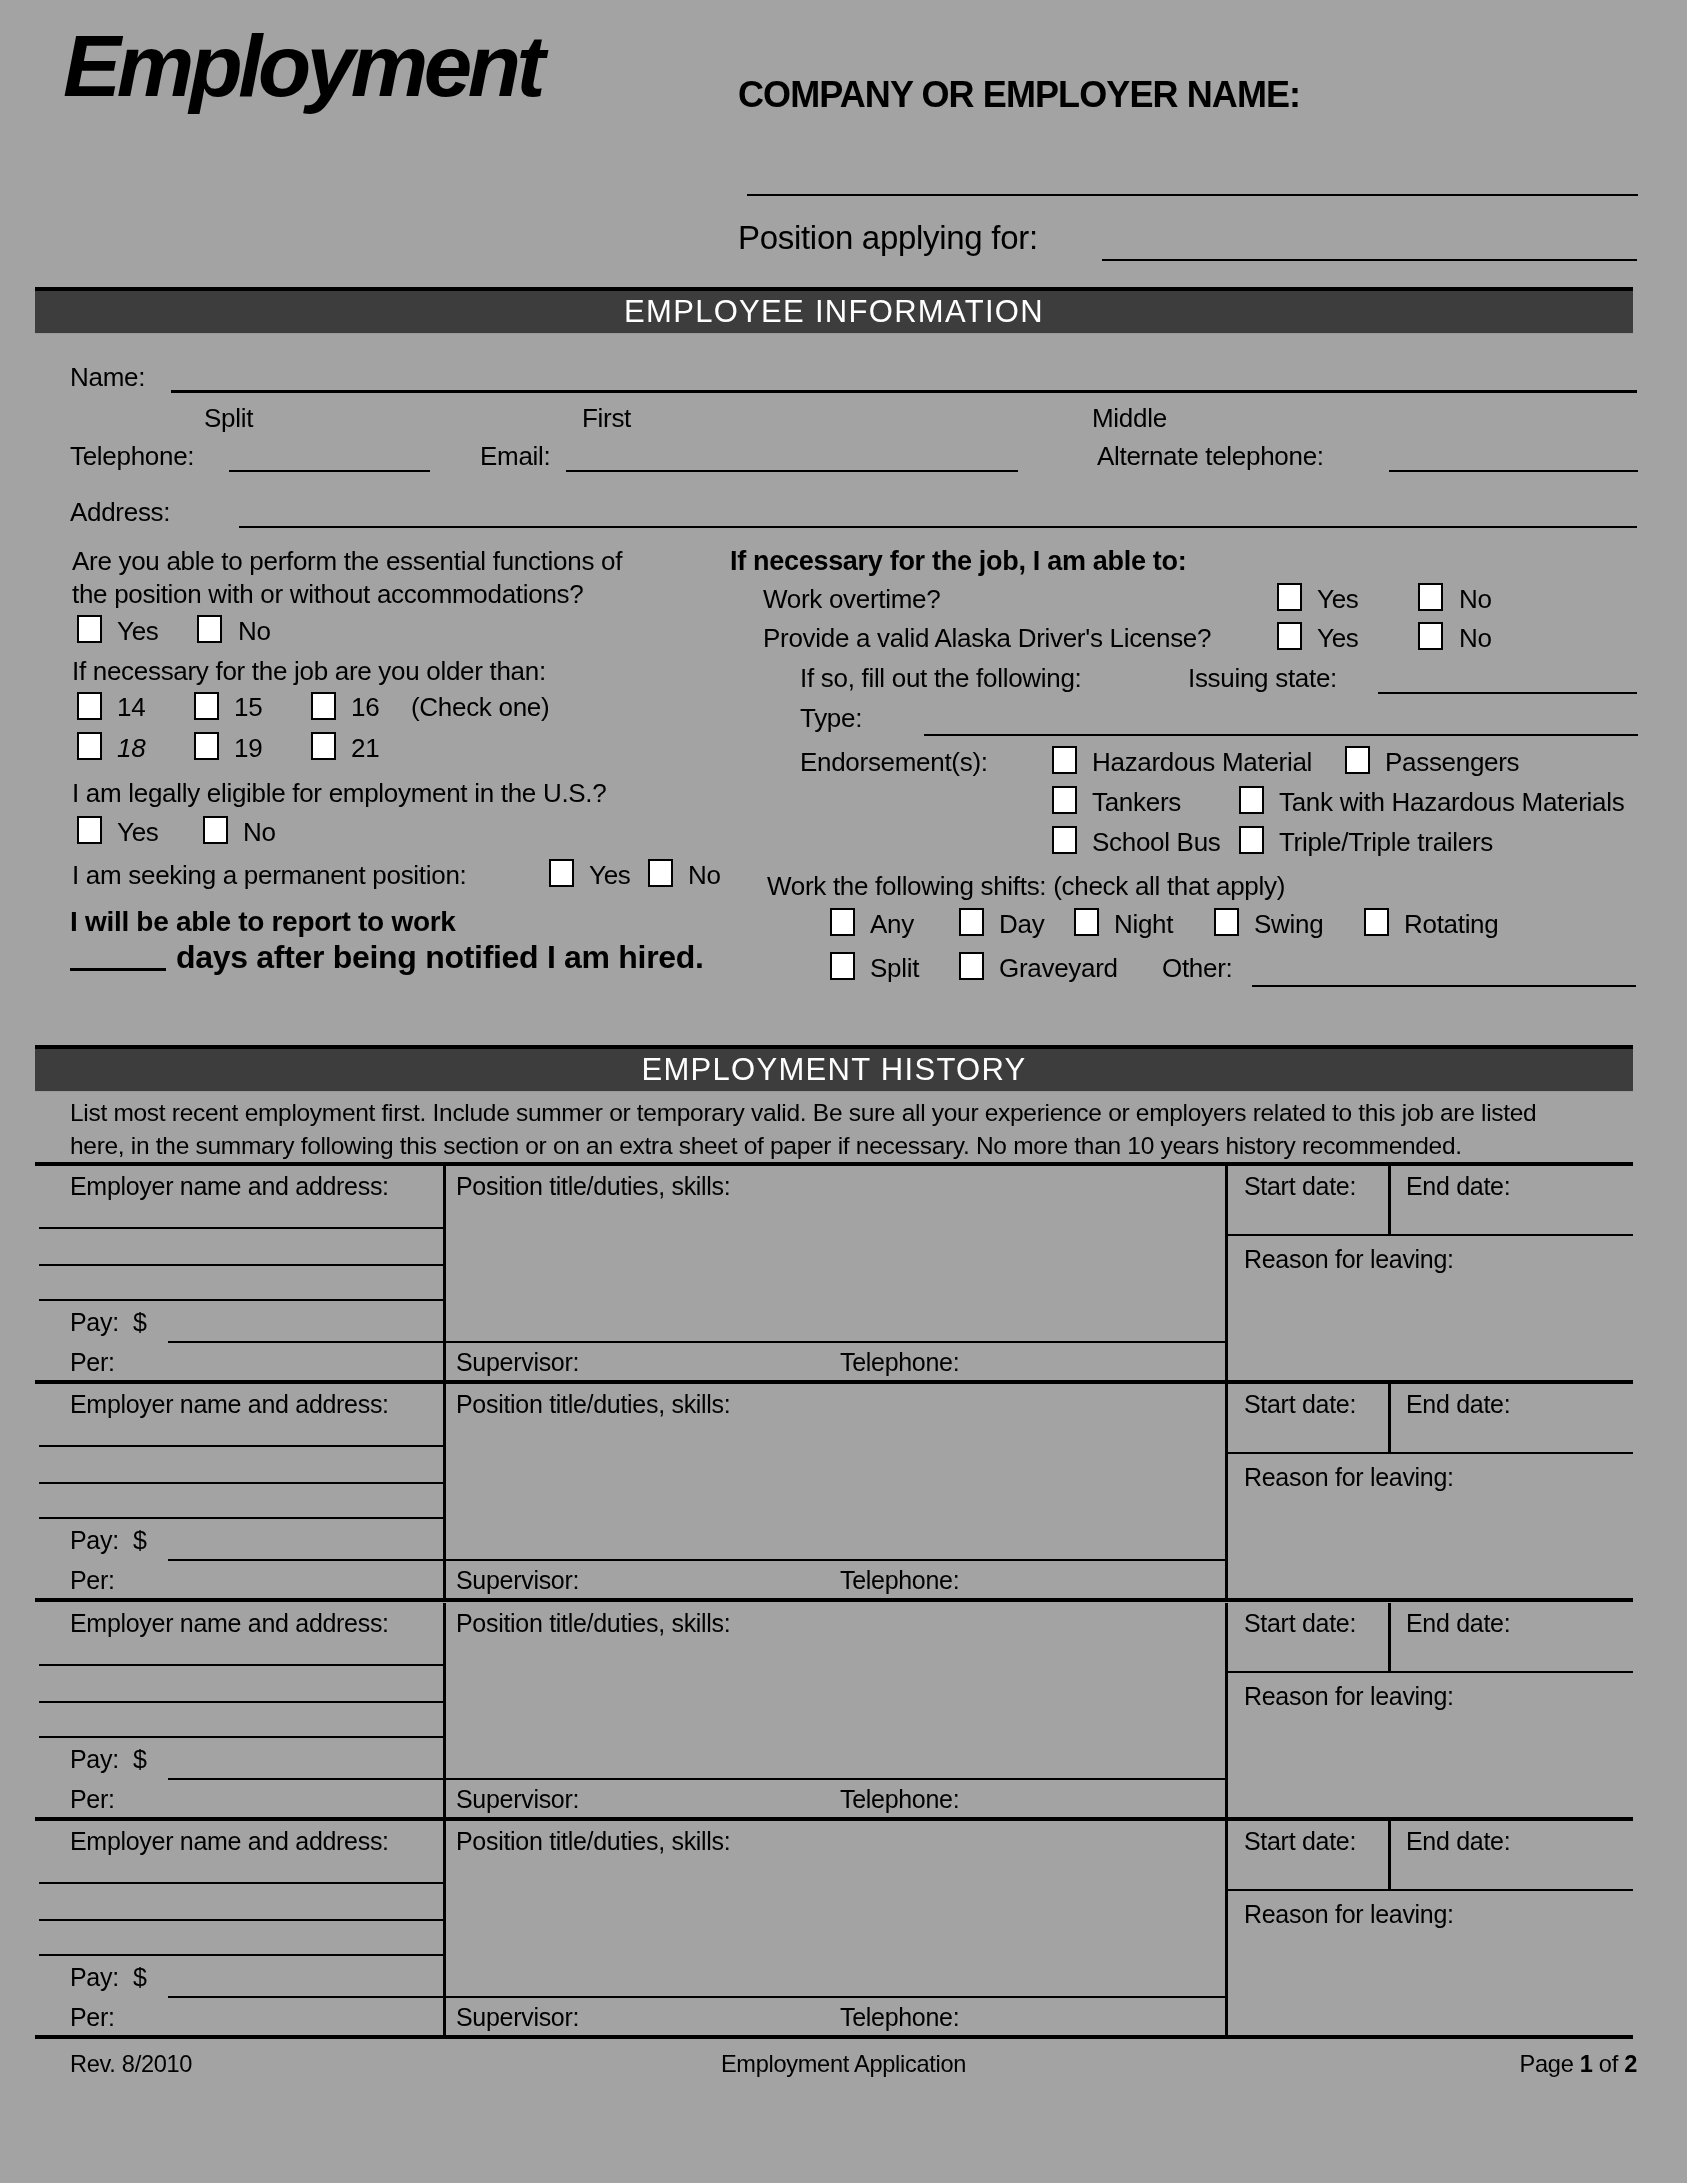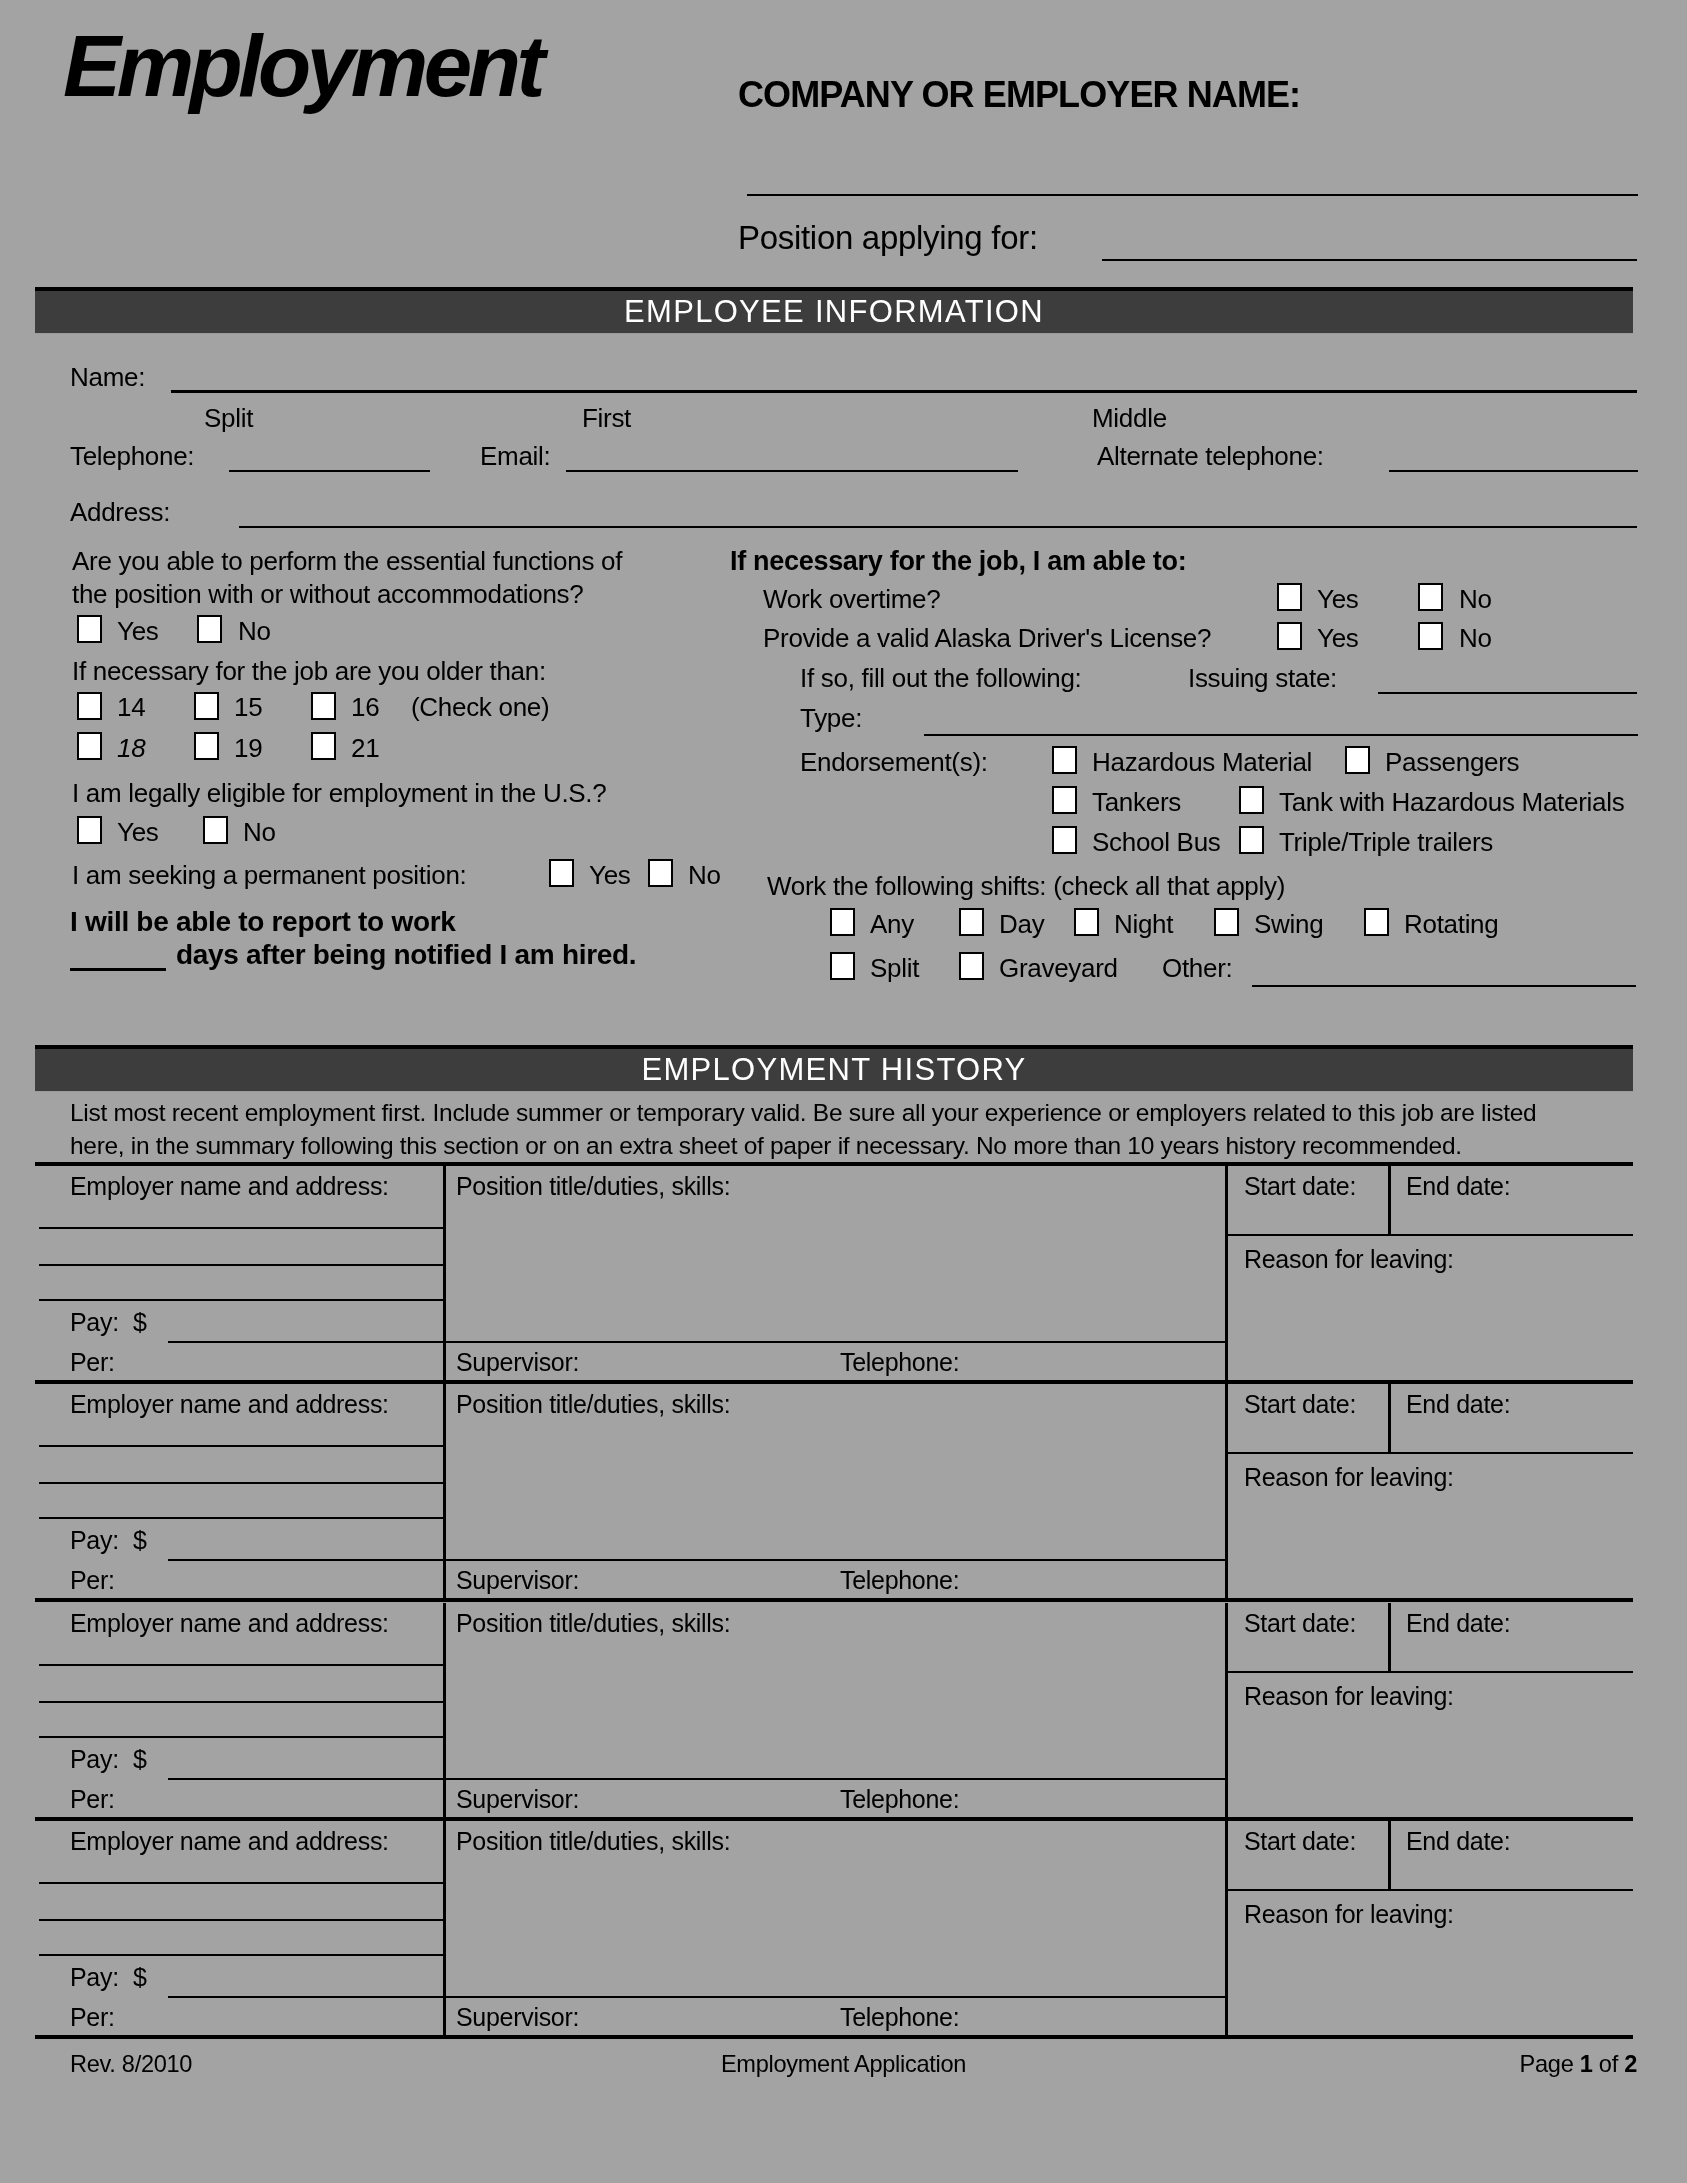--- a/index.html
+++ b/index.html
@@ -89,21 +89,21 @@
   <div class="lbl" style="left:243px;top:818px;">No</div>
 
   <div class="lbl" style="left:72px;top:861px;">I am seeking a permanent position:</div>
   <span class="cb" style="left:549px;top:859px;"></span>
   <div class="lbl" style="left:589px;top:861px;">Yes</div>
   <span class="cb" style="left:648px;top:859px;"></span>
   <div class="lbl" style="left:688px;top:861px;">No</div>
 
   <div class="lbl b" style="left:70px;top:907px;font-size:28px;">I will be able to report to work</div>
   <div class="line" style="left:70px;top:968px;width:96px;border-top-width:3.5px;"></div>
-  <div class="lbl b" style="left:176px;top:940px;font-size:28px;">days after being notified I am hired.</div>
+  <div class="lbl b" style="left:176px;top:940px;font-size:32px;">days after being notified I am hired.</div>
 
   <div class="lbl b" style="left:730px;top:547px;font-size:27px;">If necessary for the job, I am able to:</div>
 
   <div class="lbl" style="left:763px;top:585px;">Work overtime?</div>
   <span class="cb" style="left:1277px;top:583px;"></span>
   <div class="lbl" style="left:1317px;top:585px;">Yes</div>
   <span class="cb" style="left:1418px;top:583px;"></span>
   <div class="lbl" style="left:1459px;top:585px;">No</div>
 
   <div class="lbl" style="left:763px;top:624px;">Provide a valid Alaska Driver's License?</div>

